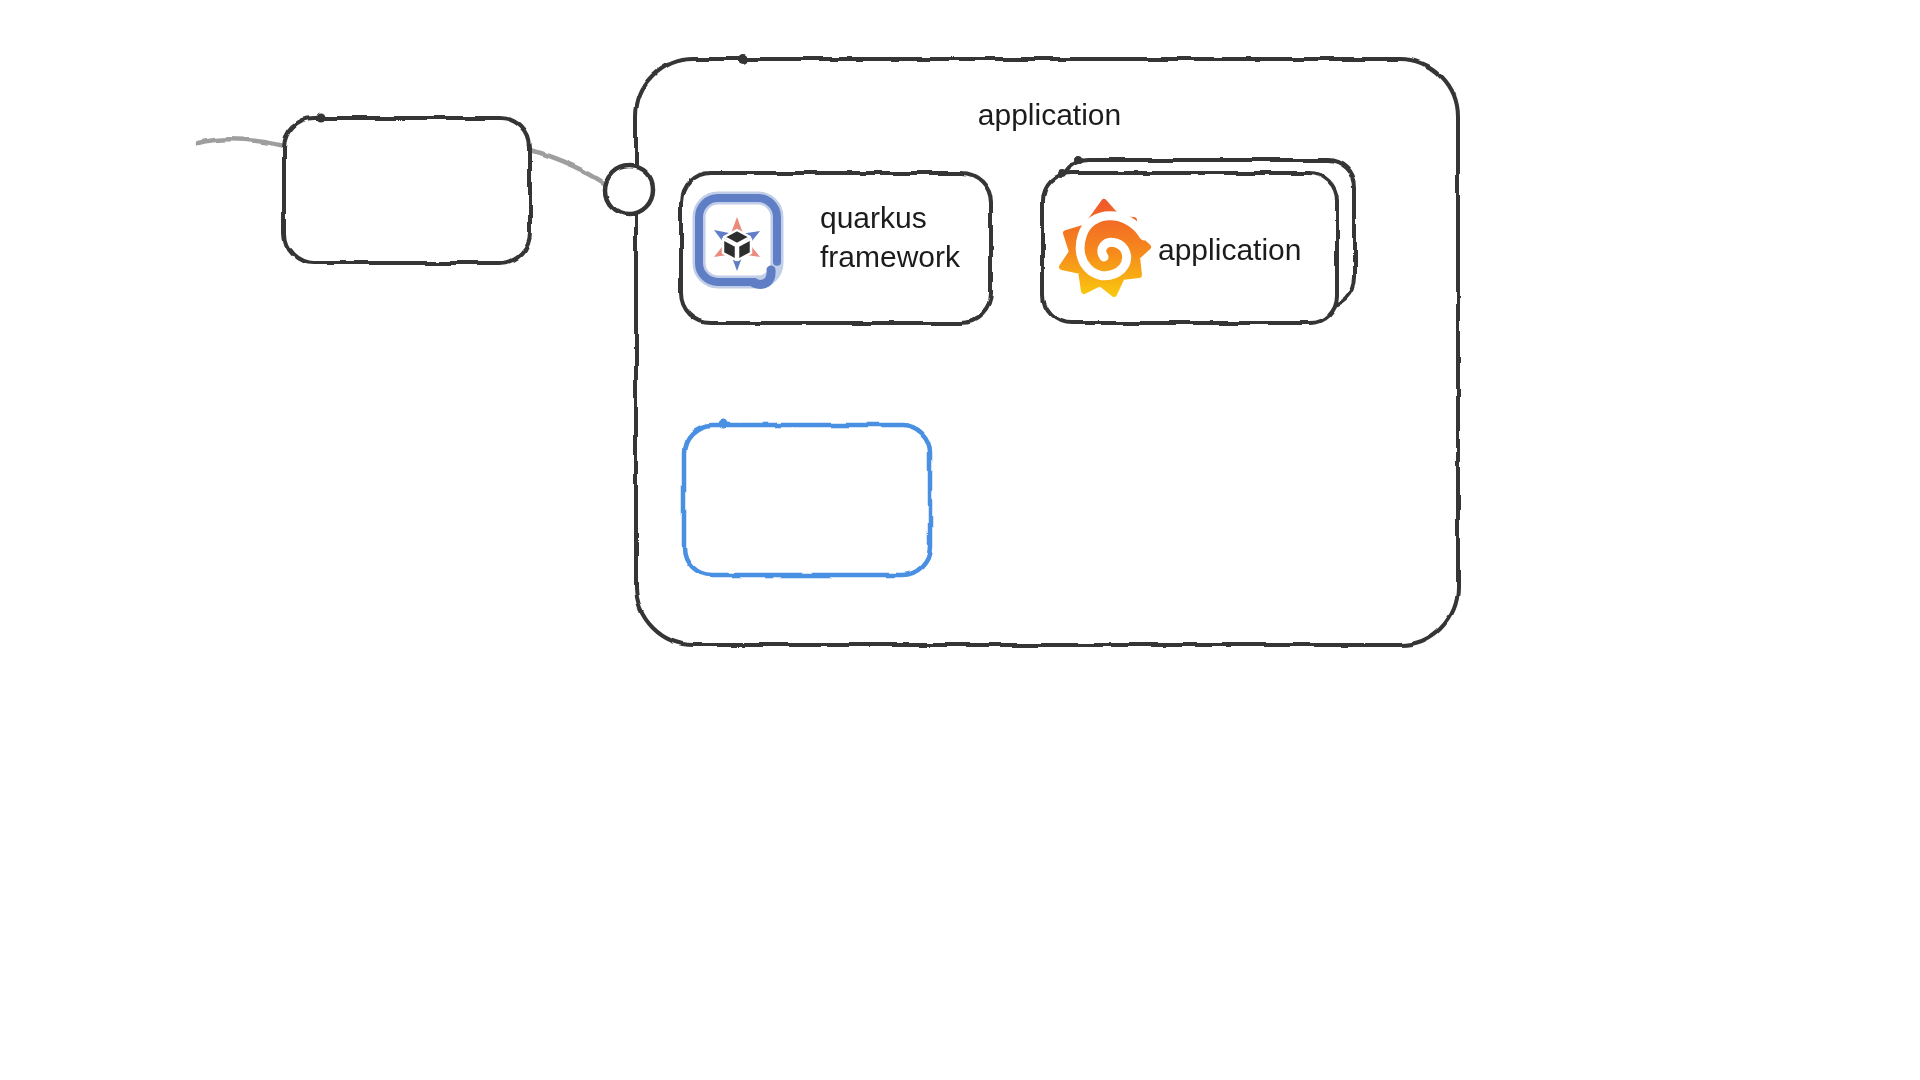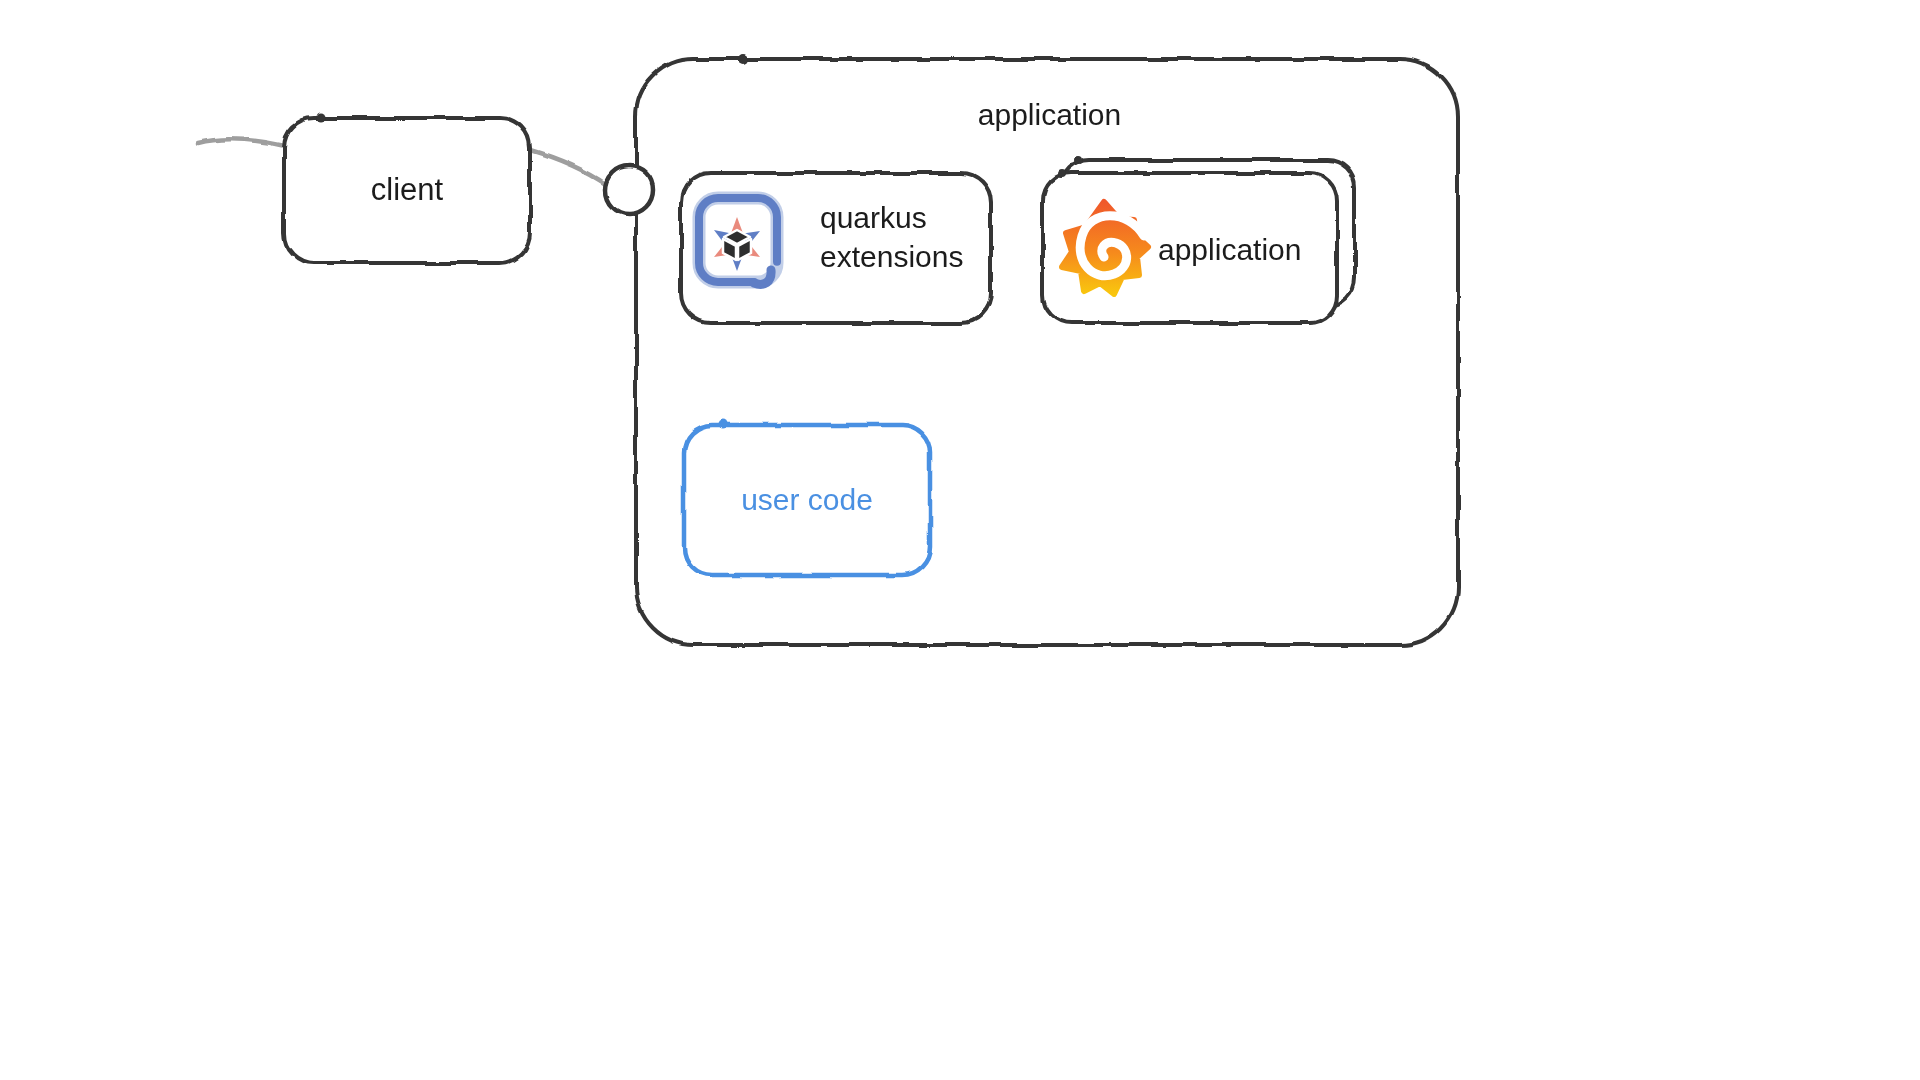--- a/index.html
+++ b/index.html
@@ -86,24 +86,22 @@
 
     <g transform="translate(1056,197)">
       <path d="M48 5 L63 22 L78 23 L79 38 L92 50 L81 60 L83 78 L66 80 L58 97
                L44 86 L28 94 L25 74 L6 70 L16 55 L10 36 L30 30 Z" fill="url(#gfgrad)" stroke="url(#gfgrad)" stroke-width="6" stroke-linejoin="round"></path>
       <path d="M88 39 C 72 12, 34 12, 26 39 C 18 65, 38 85, 58 77 C 74 71, 75 51, 60 46 C 49 43, 42 52, 48 60" fill="none" stroke="#ffffff" stroke-width="9" stroke-linecap="round"></path>
     </g>
   </svg>
 
   <div class="label label-application flex-center">application</div>
 
-  <div class="label label-client flex-center">client</div>
 
   <div class="label label-quarkus">
     <span style="display:block">quarkus</span>
-    <span style="display:block">extensions</span>
+    <span style="display:block">framework</span>
   </div>
 
   <div class="label label-extensions">application</div>
 
-  <div class="label label-usercode flex-center">user code</div>
 
 </div>
 
 </body></html>

